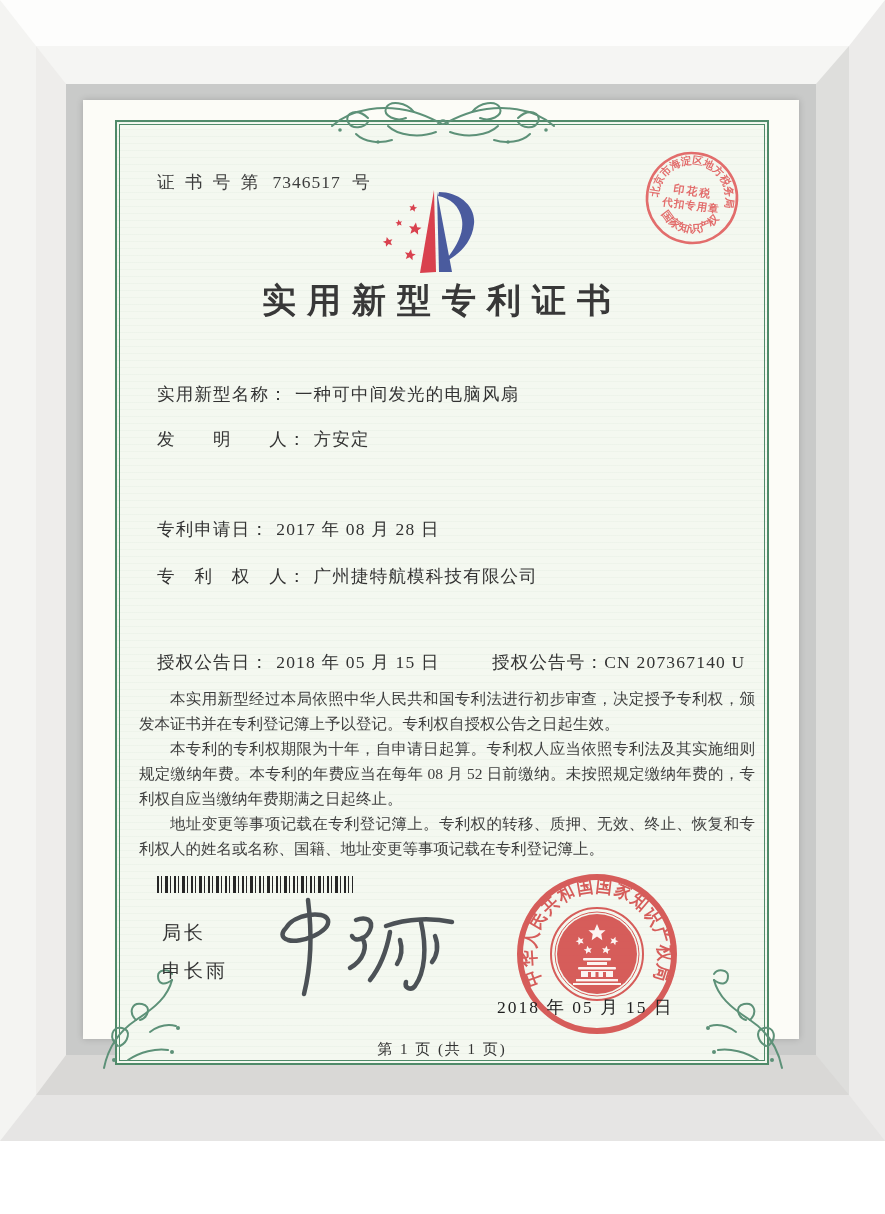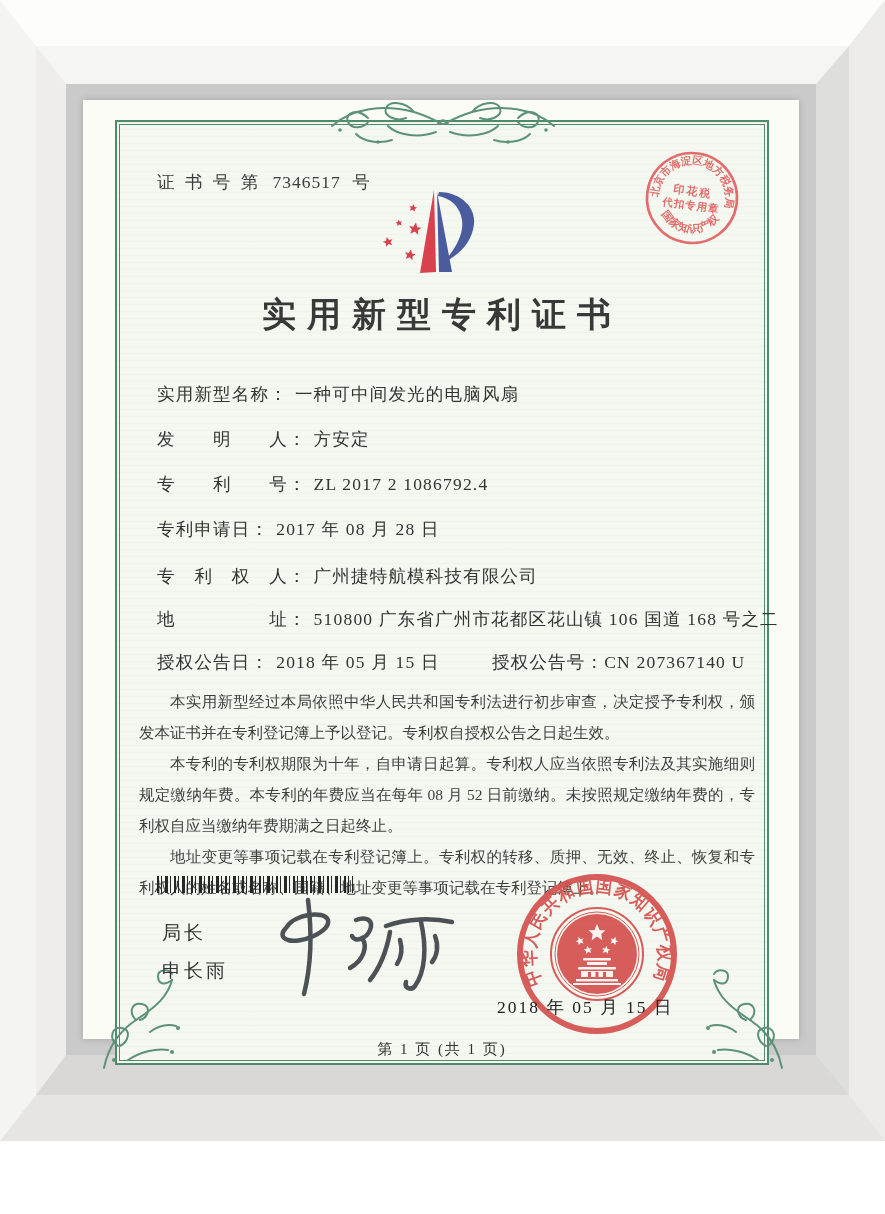--- a/index.html
+++ b/index.html
@@ -17,26 +17,26 @@
          box-shadow:0 0 7px rgba(0,0,0,.18);}
   
   .green-box{position:absolute;left:115px;top:120px;width:654px;height:945px;box-sizing:border-box;
              border:2px solid #4f8a69;background:#f4f8f0;
              background-image:repeating-linear-gradient(180deg,rgba(120,160,130,.05) 0 1px,transparent 1px 7px);}
   .green-box::after{content:"";position:absolute;inset:2px;border:1px solid #4f8a69;pointer-events:none;}
   .orn{position:absolute;}
   
   .cert-no{position:absolute;left:157px;top:170px;font-size:17.5px;letter-spacing:3px;color:#3d3d3d;}
   .cert-no .num{letter-spacing:1px;margin:0 4px;}
-  .title{position:absolute;left:115px;top:292px;width:654px;text-align:center;
+  .title{position:absolute;left:115px;top:278px;width:654px;text-align:center;
          font-size:34px;font-weight:600;letter-spacing:11px;color:#383838;}
   .row{position:absolute;left:157px;font-size:17.5px;letter-spacing:1.2px;color:#333;white-space:nowrap;}
   .row .val{margin-left:7px;}
   .grant2{position:absolute;left:492px;font-size:17.5px;letter-spacing:1.2px;color:#333;white-space:nowrap;text-align:right;}
-  .paras{position:absolute;left:139px;top:686px;width:616px;font-size:15.5px;line-height:31px;
+  .paras{position:absolute;left:139px;top:686px;width:616px;font-size:15.5px;line-height:25px;
          color:#3f3f3f;text-align:justify;}
   .paras p{margin:0;text-indent:2em;}
   .barcode{position:absolute;left:157px;top:876px;width:196px;height:17px;
            background:repeating-linear-gradient(90deg,#262626 0 2px,transparent 2px 4px,
                       #262626 4px 5px,transparent 5px 8px,#262626 8px 11px,transparent 11px 13px,
                       #262626 13px 14px,transparent 14px 17px);}
   .signer-role{position:absolute;left:162px;top:920px;font-size:19px;letter-spacing:3px;color:#333;}
   .signer-name{position:absolute;left:162px;top:958px;font-size:19px;letter-spacing:3px;color:#333;}
   .signature{position:absolute;left:228px;top:892px;}
   .seal{position:absolute;left:497px;top:854px;opacity:.92;}
@@ -127,31 +127,25 @@
   </svg>
 
   <div class="title">实用新型专利证书</div>
 
   <div class="row" style="top:382px">
     <span>实用新型名称：</span><span class="val">一种可中间发光的电脑风扇</span>
   </div>
   <div class="row" style="top:427px">
     <span>发　　明　　人：</span><span class="val">方安定</span>
   </div>
-  <div class="row" style="top:472px">
-    <span>专　　利　　号：</span><span class="val">ZL 2017 2 1086792.4</span>
-  </div>
   <div class="row" style="top:517px">
     <span>专利申请日：</span><span class="val">2017 年 08 月 28 日</span>
   </div>
   <div class="row" style="top:564px">
     <span>专　利　权　人：</span><span class="val">广州捷特航模科技有限公司</span>
-  </div>
-  <div class="row" style="top:607px">
-    <span>地　　　　　址：</span><span class="val">510800 广东省广州市花都区花山镇 106 国道 168 号之二</span>
   </div>
 
   <div class="row" style="top:650px">
     <span>授权公告日：</span><span class="val">2018 年 05 月 15 日</span>
   </div>
   <div class="grant2" style="top:650px">
     <span>授权公告号：</span><span class="val">CN 207367140 U</span>
   </div>
 
   <div class="paras">

